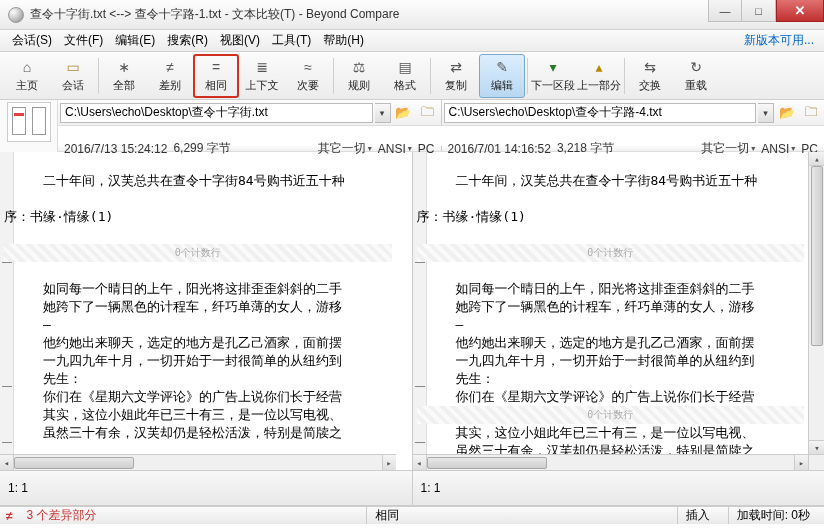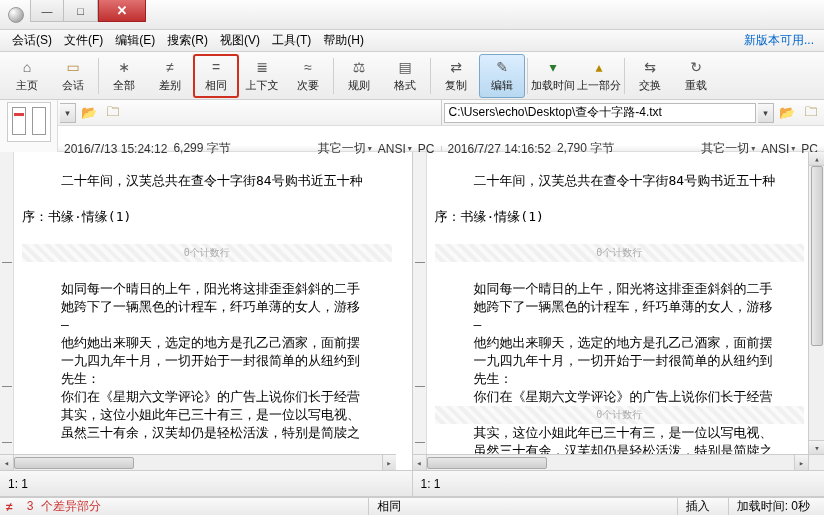--- a/index.html
+++ b/index.html
@@ -44,48 +44,49 @@
 .metacell .grow { flex:1; }
 .metacell .dd { display:flex; align-items:center; gap:2px;}
 .metacell .dd .car{font-size:8px; color:#555;}
 
 .panes { display: flex; height: 318px; }
 .pane { flex: 1; overflow: hidden; position:relative; border-right: 1px solid #ccc; font-family: "SimSun","NSimSun", monospace; font-size: 13px; line-height: 18px; }
 .pane:last-child{border-right:none;}
 .pane .scroll { position:absolute; inset: 0 16px 16px 0; overflow:hidden; }
 .gutter { position:absolute; left:0; top:0; width:14px; bottom:16px; background:#f2f2f2; border-right:1px solid #ddd;}
 .gutter .tick{position:absolute; left:2px; width:10px; height:1px; background:#888;}
-.pane .content { margin-left: 18px; padding: 2px 4px; white-space: nowrap; color:#000;}
+.pane .content { padding: 2px 4px; white-space: nowrap; color:#000;}
 .pane .blank { height: 18px; }
 .pane .hatched { color:#aaa; font-size:10px; text-align:center; background: repeating-linear-gradient(45deg,#fafafa,#fafafa 4px,#f0f0f0 4px,#f0f0f0 8px); }
 .hscroll { position:absolute; left:0; right:16px; bottom:0; height:16px; background:#f0f0f0; border-top:1px solid #ccc;}
 .hscroll .thumb{position:absolute; top:2px; height:12px; left:14px; width:120px; background:linear-gradient(#e8e8e8,#cfcfcf); border:1px solid #aaa; border-radius:2px;}
 .hscroll .ar{position:absolute; top:0; width:14px; height:16px; display:flex;align-items:center;justify-content:center;font-size:9px;color:#555;background:linear-gradient(#f4f4f4,#dedede);}
 .hscroll .ar.l{left:0;border-right:1px solid #ccc;} .hscroll .ar.r{right:0;border-left:1px solid #ccc;}
 .vscroll { position:absolute; top:0; right:0; width:16px; bottom:16px; background:#f0f0f0; border-left:1px solid #ccc;}
 .vscroll .thumb{position:absolute; left:2px; width:12px; top:14px; height:180px; background:linear-gradient(90deg,#e8e8e8,#cfcfcf); border:1px solid #aaa; border-radius:2px;}
 .vscroll .ar{position:absolute; left:0; height:14px; width:16px; display:flex;align-items:center;justify-content:center;font-size:9px;color:#555;background:linear-gradient(#f4f4f4,#dedede);}
 .vscroll .ar.t{top:0;border-bottom:1px solid #ccc;} .vscroll .ar.b{bottom:0;border-top:1px solid #ccc;}
 .corner{position:absolute;right:0;bottom:0;width:16px;height:16px;background:#f0f0f0;border-left:1px solid #ccc;border-top:1px solid #ccc;}
 
-.posrow { height: 27px; display: flex; background: linear-gradient(#f8f8f8,#e8e8e8); border-top:1px solid #ccc; border-bottom:1px solid #ccc;}
+.posrow { height: 36px; display: flex; background: linear-gradient(#f8f8f8,#e8e8e8); border-top:1px solid #ccc; border-bottom:1px solid #ccc;}
 .poscell { flex:1; padding: 0 8px; font-size:12px; display:flex; align-items:center;}
 .poscell.left{border-right:1px solid #ccc;}
 
 .status { height: 18px; display: flex; align-items:center; background: linear-gradient(#fafafa,#eaeaea); font-size:12px; padding:0 6px; gap:10px; border-top:1px solid #ccc;}
 .status .ne { color:#cc3333; font-weight:bold; margin-right:4px;}
-.status .diffcnt{color:#cc3333;font-family:Liberation Mono, monospace;}
+.status .diffcnt{color:#cc3333;}
 .status .seg { padding:0 8px; border-left:1px solid #ccc; height:100%; display:flex; align-items:center;}
 .status .grow{flex:1;}
 </style>
 </head>
 <body>
 
 <div class="titlebar">
   <div class="app-icon"></div>
+  <div class="title">查令十字街.txt &lt;--&gt; 查令十字路-1.txt - 文本比较(T) - Beyond Compare</div>
   <div class="winbtns">
     <div class="winbtn">—</div>
     <div class="winbtn max">□</div>
     <div class="winbtn close">✕</div>
   </div>
 </div>
 
 <div class="menubar">
   <div class="menu">会话(S)</div>
   <div class="menu">文件(F)</div>
@@ -142,21 +143,21 @@
       <div class="ico">⇄</div>
       <div class="lbl">复制</div>
     </div>
   <div class="tbtn active">
       <div class="ico">✎</div>
       <div class="lbl">编辑</div>
     </div>
   <div class="tsep"></div>
   <div class="tbtn">
       <div class="ico" style="color:#2a7a2a">▾</div>
-      <div class="lbl">加载时间</div>
+      <div class="lbl">下一区段</div>
     </div>
   <div class="tbtn">
       <div class="ico" style="color:#b58a00">▴</div>
       <div class="lbl">上一部分</div>
     </div>
   <div class="tsep"></div>
   <div class="tbtn">
       <div class="ico">⇆</div>
       <div class="lbl">交换</div>
     </div>
@@ -170,20 +171,21 @@
   <div class="thumbcol" style="height:52px;">
     <div class="thumb">
       <div class="half l"></div>
         <div class="half r"></div>
         <div class="mark"></div>
     </div>
   </div>
   <div style="flex:1;">
     <div class="pathrow">
       <div class="pathcell left">
+        <div class="pathinput">C:\Users\echo\Desktop\查令十字街.txt</div>
         <div class="dropbtn">▾</div>
         <div class="iconbtn">📂</div>
         <div class="iconbtn">🗀</div>
       </div>
       <div class="pathcell">
         <div class="pathinput">C:\Users\echo\Desktop\查令十字路-4.txt</div>
         <div class="dropbtn">▾</div>
         <div class="iconbtn">📂</div>
         <div class="iconbtn">🗀</div>
       </div>
@@ -199,22 +201,22 @@
           </span>
         <span class="dd">
             <span>ANSI</span>
             <span class="car">▾</span>
           </span>
         <span class="dd">
             <span>PC</span>
           </span>
       </div>
       <div class="metacell">
-        <span>2016/7/27 14:16:52</span>
-        <span>2,790 字节</span>
+        <span>2016/7/01 14:16:52</span>
+        <span>3,218 字节</span>
         <span class="grow"></span>
         <span class="dd">
             <span>其它一切</span>
             <span class="car">▾</span>
           </span>
         <span class="dd">
             <span>ANSI</span>
             <span class="car">▾</span>
           </span>
         <span class="dd">

